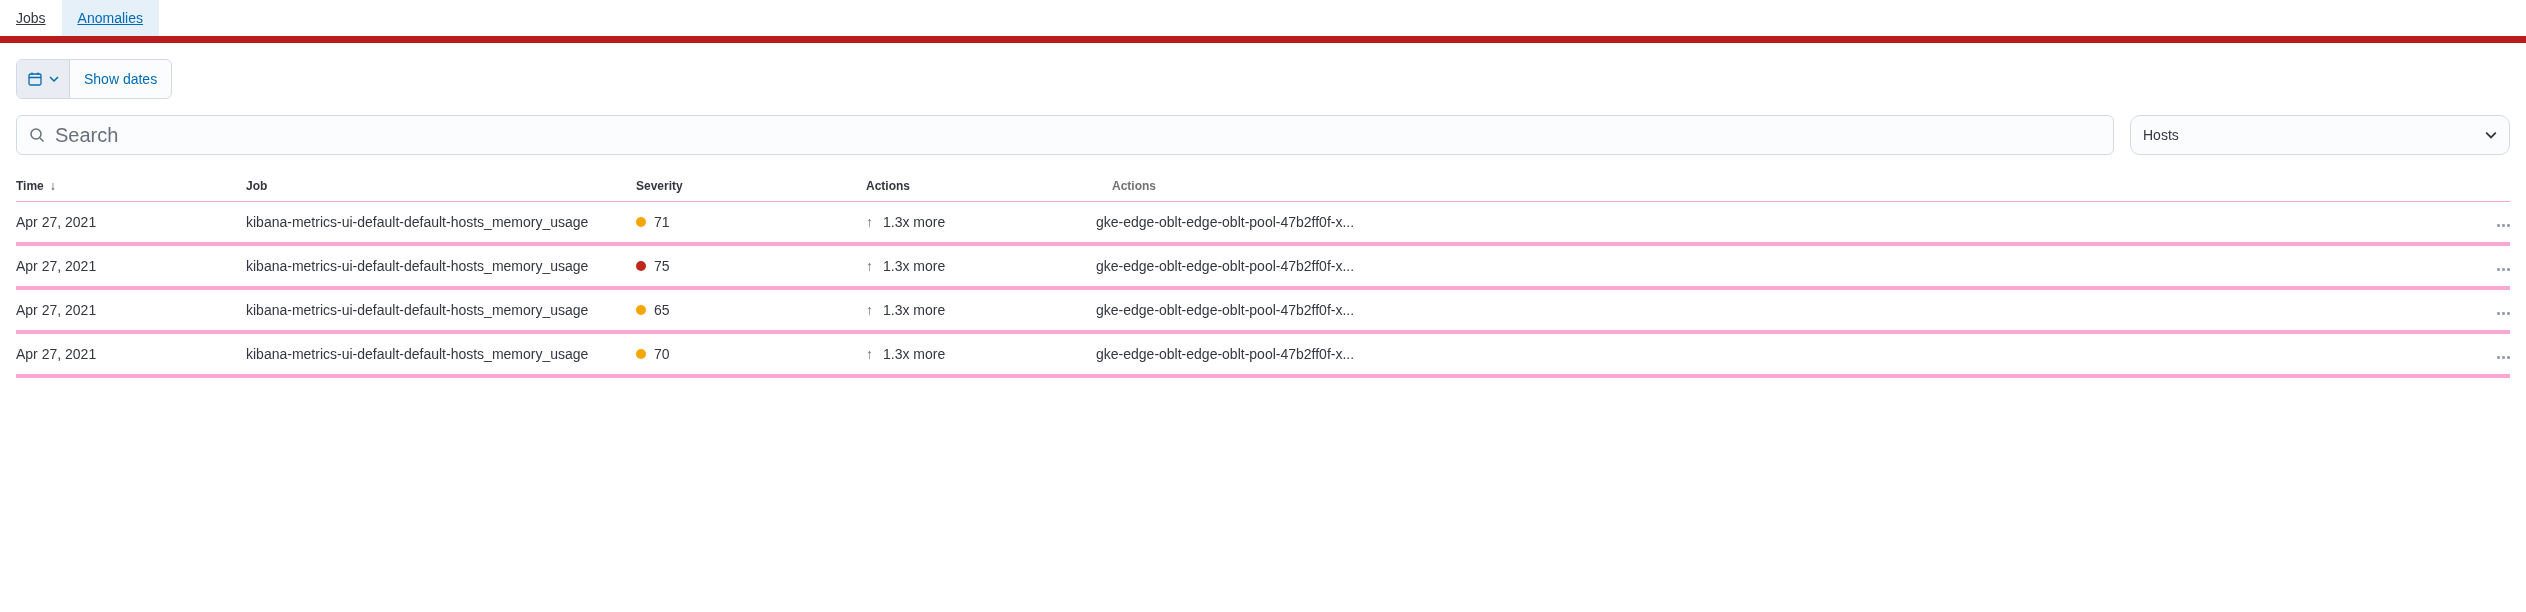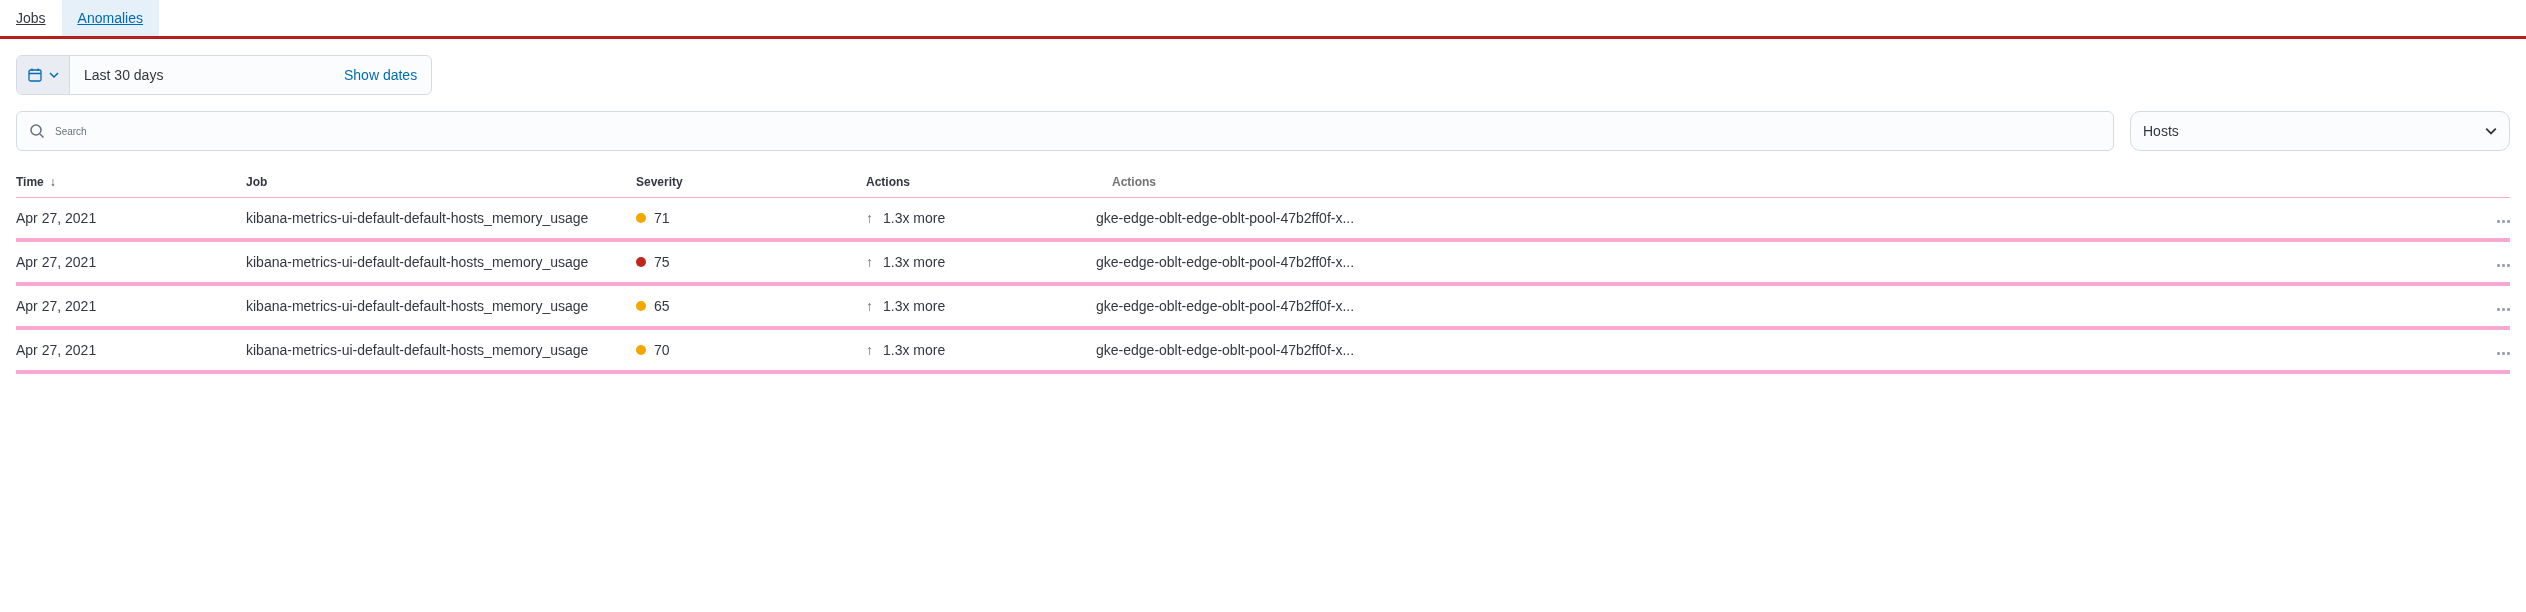--- a/index.html
+++ b/index.html
@@ -8,21 +8,21 @@
     padding: 0;
   }
   body {
     font-family: -apple-system, BlinkMacSystemFont, "Segoe UI", Helvetica, Arial, sans-serif;
     font-size: 14px;
     color: #343741;
     background: #fff;
   }
   .tabs {
     display: flex;
-    border-bottom: 3px solid #b91c1c;
+    border-bottom: 7px solid #b91c1c;
     text-decoration: underline;
   }
   .tab {
     padding: 10px 16px;
     font-size: 14px;
     cursor: pointer;
     color: #343741;
   }
   .tab.active {
     background: #e6f0f8;
@@ -78,21 +78,21 @@
     border-radius: 6px;
     height: 40px;
     padding: 0 12px;
     background: #fbfcfd;
     gap: 10px;
   }
   .search-box input {
     flex: 1;
     border: none;
     outline: none;
-    font-size: 10px;
+    font-size: 20px;
     background: transparent;
   }
   .search-box input::placeholder {
     color: #69707d;
   }
   .hosts-select {
     width: 380px;
     display: flex;
     align-items: center;
     justify-content: space-between;
@@ -166,21 +166,20 @@
       <svg class="icon-svg" width="16" height="16" viewBox="0 0 16 16" fill="none" stroke="#006bb4" stroke-width="1.3">
         <rect x="2" y="3" width="12" height="11" rx="1.5"></rect>
         <line x1="2" y1="6.5" x2="14" y2="6.5"></line>
         <line x1="5" y1="1.5" x2="5" y2="4"></line>
         <line x1="11" y1="1.5" x2="11" y2="4"></line>
       </svg>
       <svg class="icon-svg" width="10" height="10" viewBox="0 0 10 10" fill="none" stroke="#006bb4" stroke-width="1.5">
         <polyline points="1,3 5,7 9,3"></polyline>
       </svg>
     </div>
-    <div class="date-picker-label">Last 30 days</div>
     <div class="date-picker-link">Show dates</div>
   </div>
 
   <div class="filter-row">
     <div class="search-box">
       <svg class="icon-svg" width="16" height="16" viewBox="0 0 16 16" fill="none" stroke="#69707d" stroke-width="1.5">
         <circle cx="7" cy="7" r="5"></circle>
         <line x1="11" y1="11" x2="14.5" y2="14.5"></line>
       </svg>
       <input type="text" placeholder="Search" style="">

